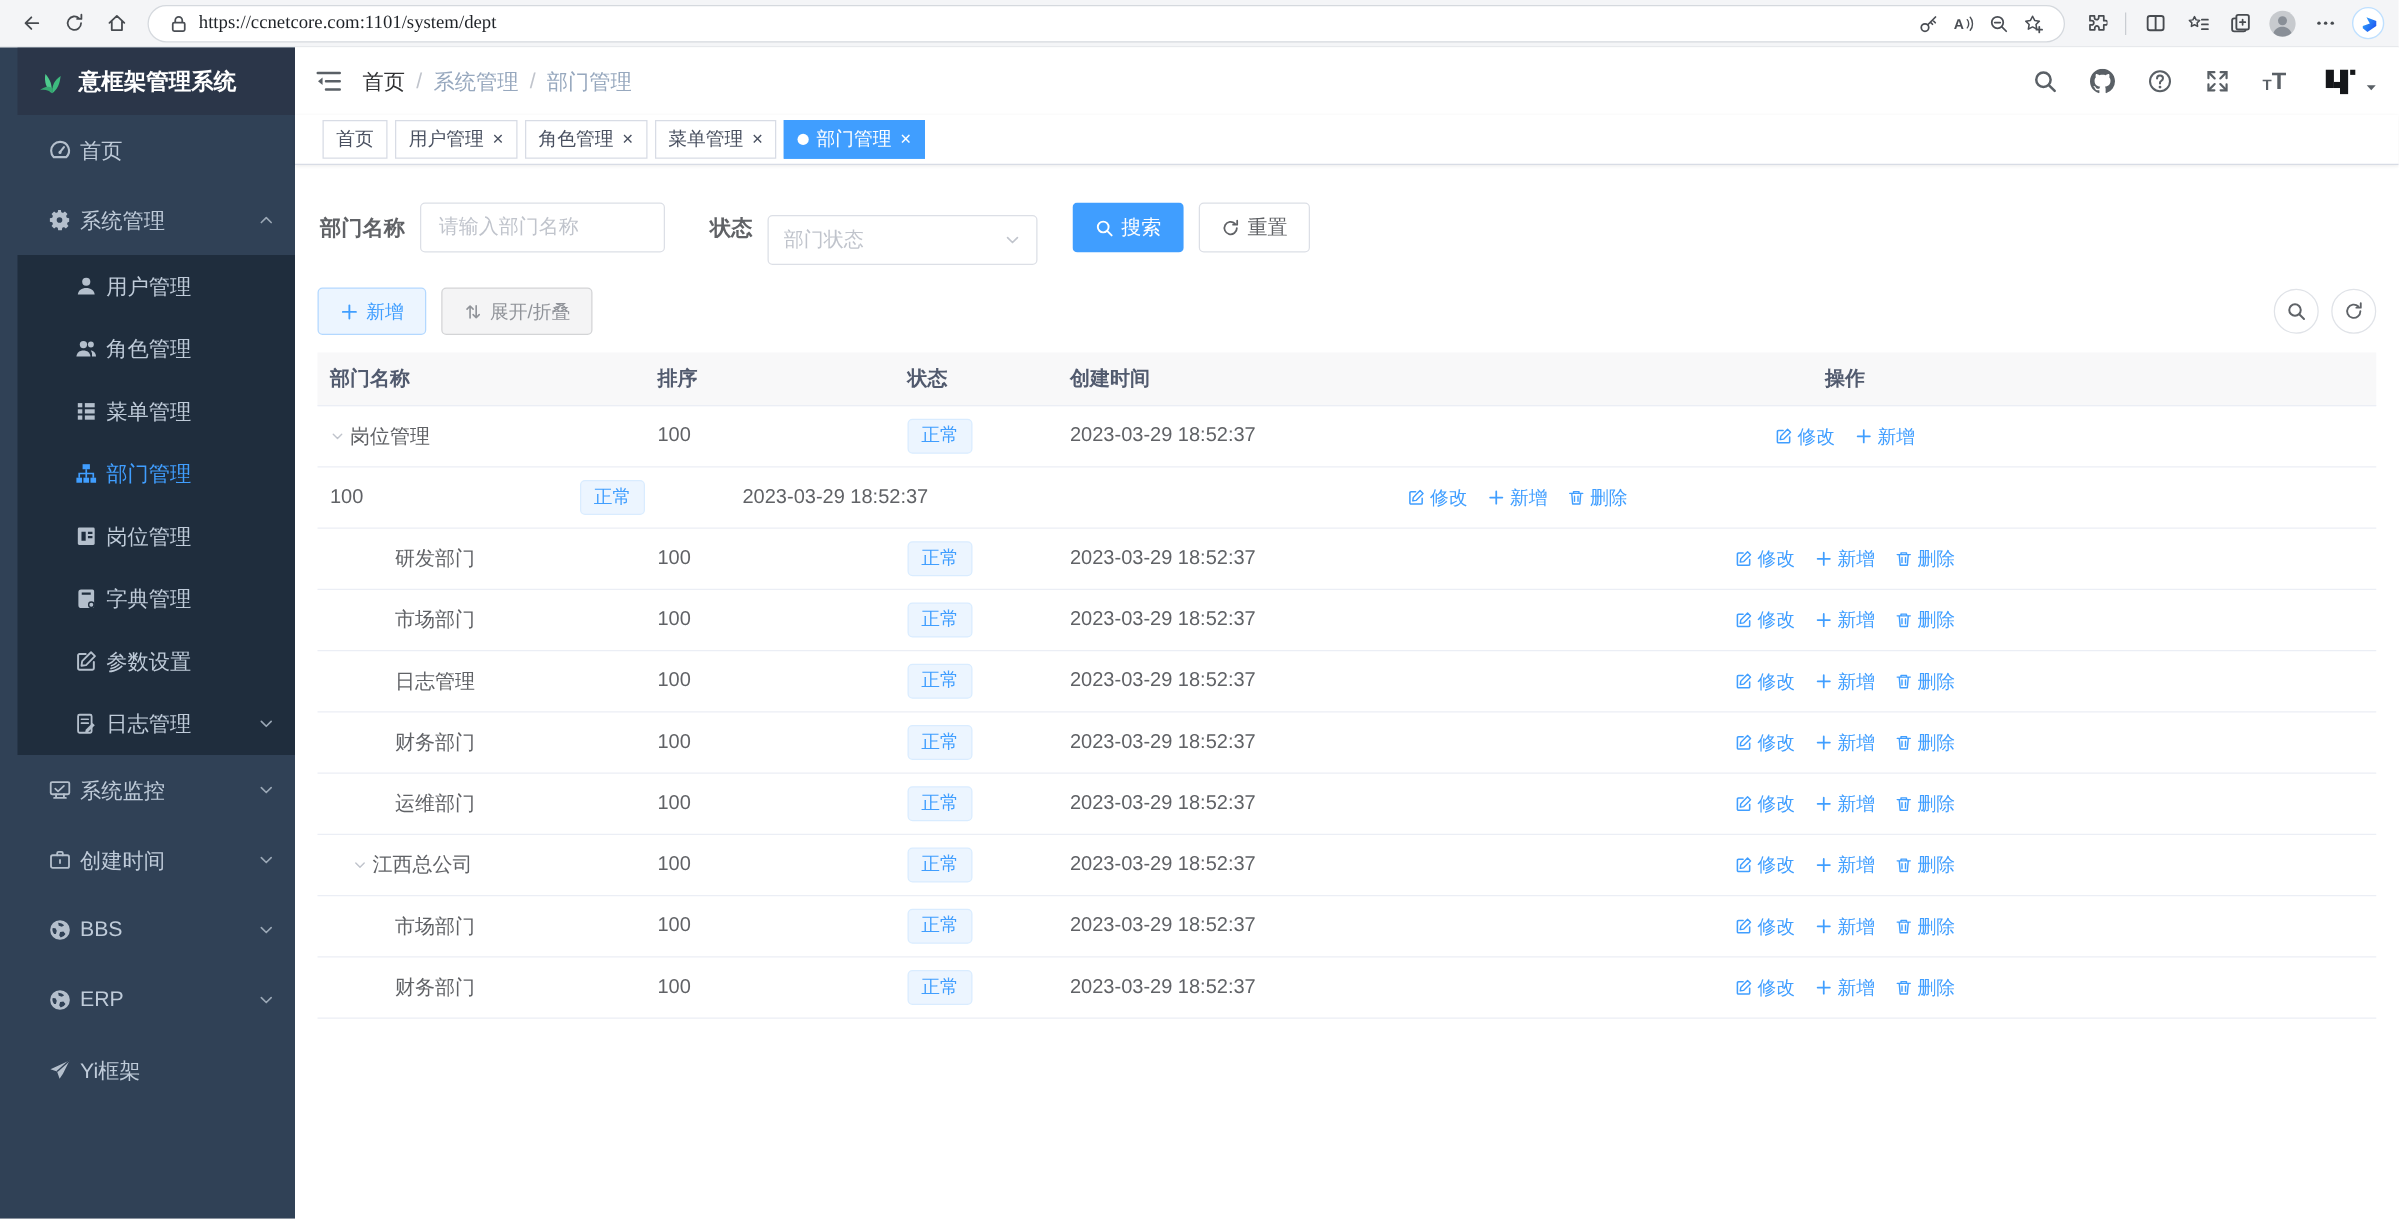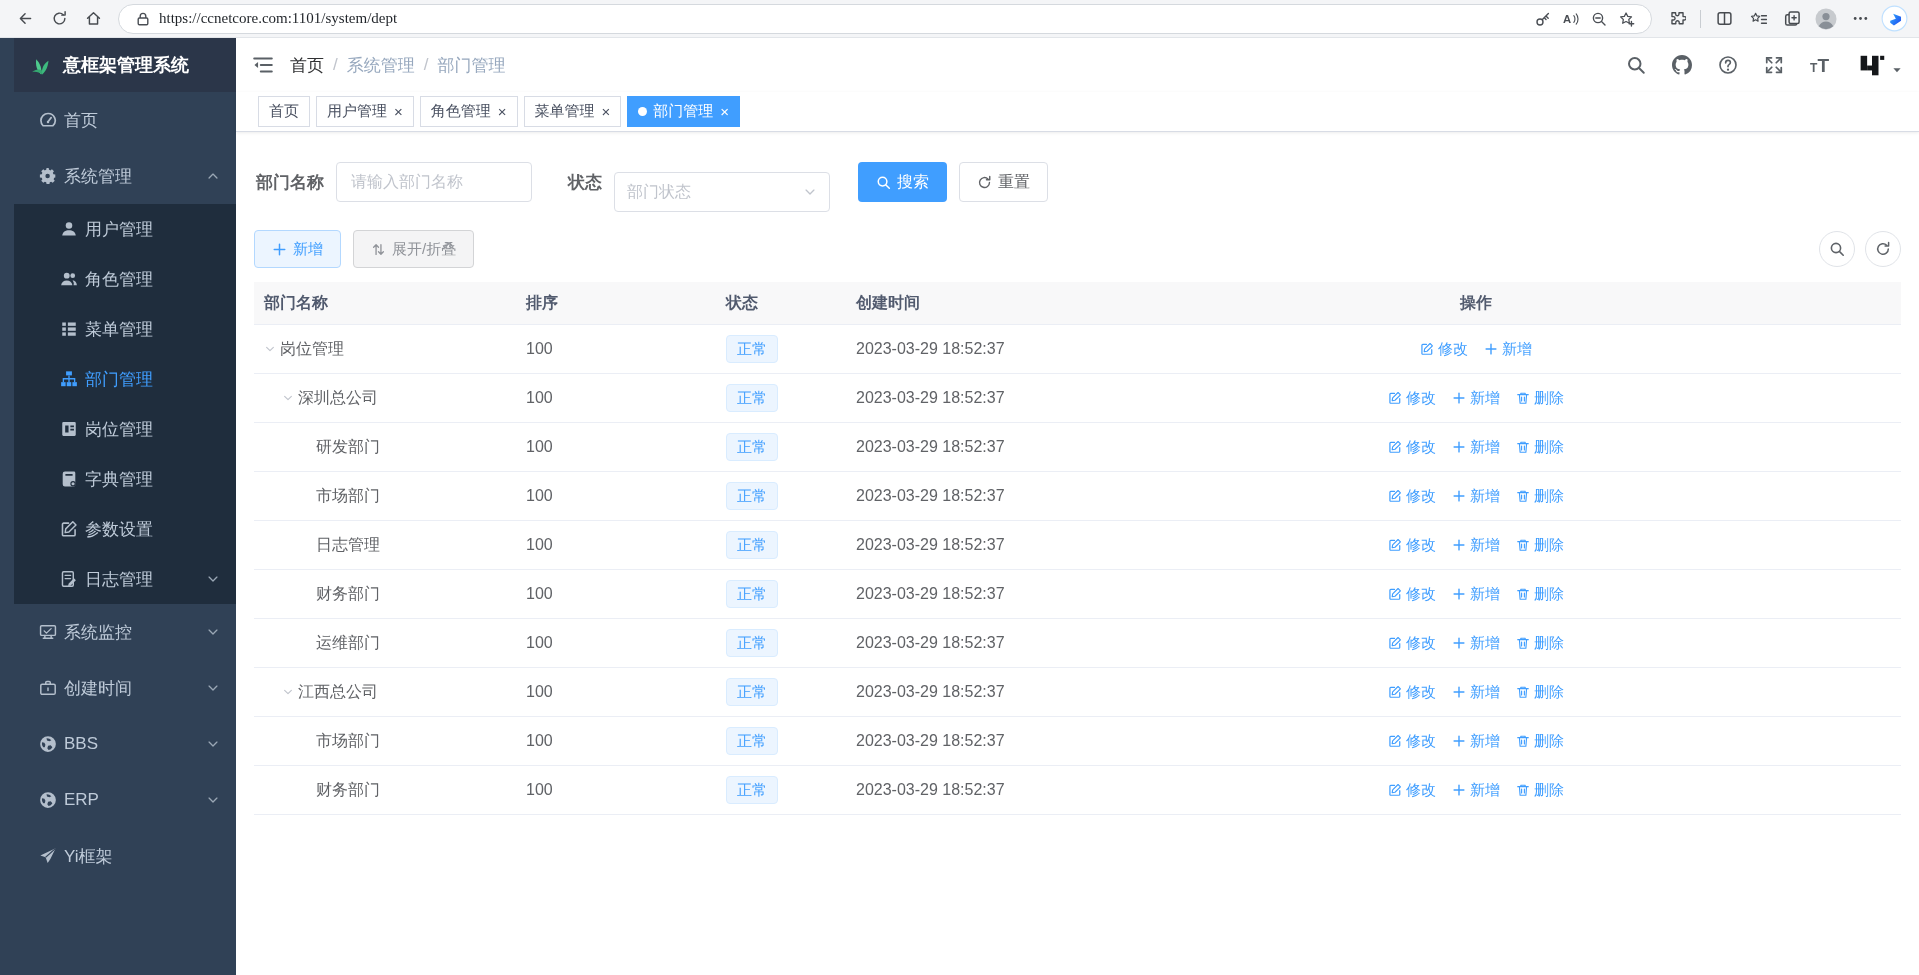--- a/index.html
+++ b/index.html
@@ -599,28 +599,20 @@
                     <svg viewBox="0 0 16 16" xmlns="http://www.w3.org/2000/svg">
                       <path d="M8 2.4v11.2M2.4 8h11.2" stroke="currentColor" stroke-width="1.6" stroke-linecap="round"></path>
                     </svg>
                   </span>
                   <span>新增</span>
                 </span>
               </div>
               <div class="t-cell c-fill"></div>
             </div>
             <div class="t-row">
-              <div class="t-cell c-name" style="padding-left:28px">
-                <span class="tree-caret">
-                  <svg viewBox="0 0 16 16" xmlns="http://www.w3.org/2000/svg">
-                    <path d="M3.5 5.8l4.5 4.5 4.5-4.5" fill="none" stroke="currentColor" stroke-width="1.5" stroke-linecap="round" stroke-linejoin="round"></path>
-                  </svg>
-                </span>
-                <span>深圳总公司</span>
-              </div>
               <div class="t-cell c-order">100</div>
               <div class="t-cell c-status">
                 <span class="tag-status">正常</span>
               </div>
               <div class="t-cell c-created">2023-03-29 18:52:37</div>
               <div class="t-cell c-ops">
                 <span class="op-link">
                   <span class="op-icon icon">
                     <svg viewBox="0 0 16 16" xmlns="http://www.w3.org/2000/svg">
                       <path d="M13.4 8.8v4.2a1 1 0 0 1-1 1H3.2a1 1 0 0 1-1-1V3.8a1 1 0 0 1 1-1h4.2" fill="none" stroke="currentColor" stroke-width="1.4" stroke-linecap="round"></path>

